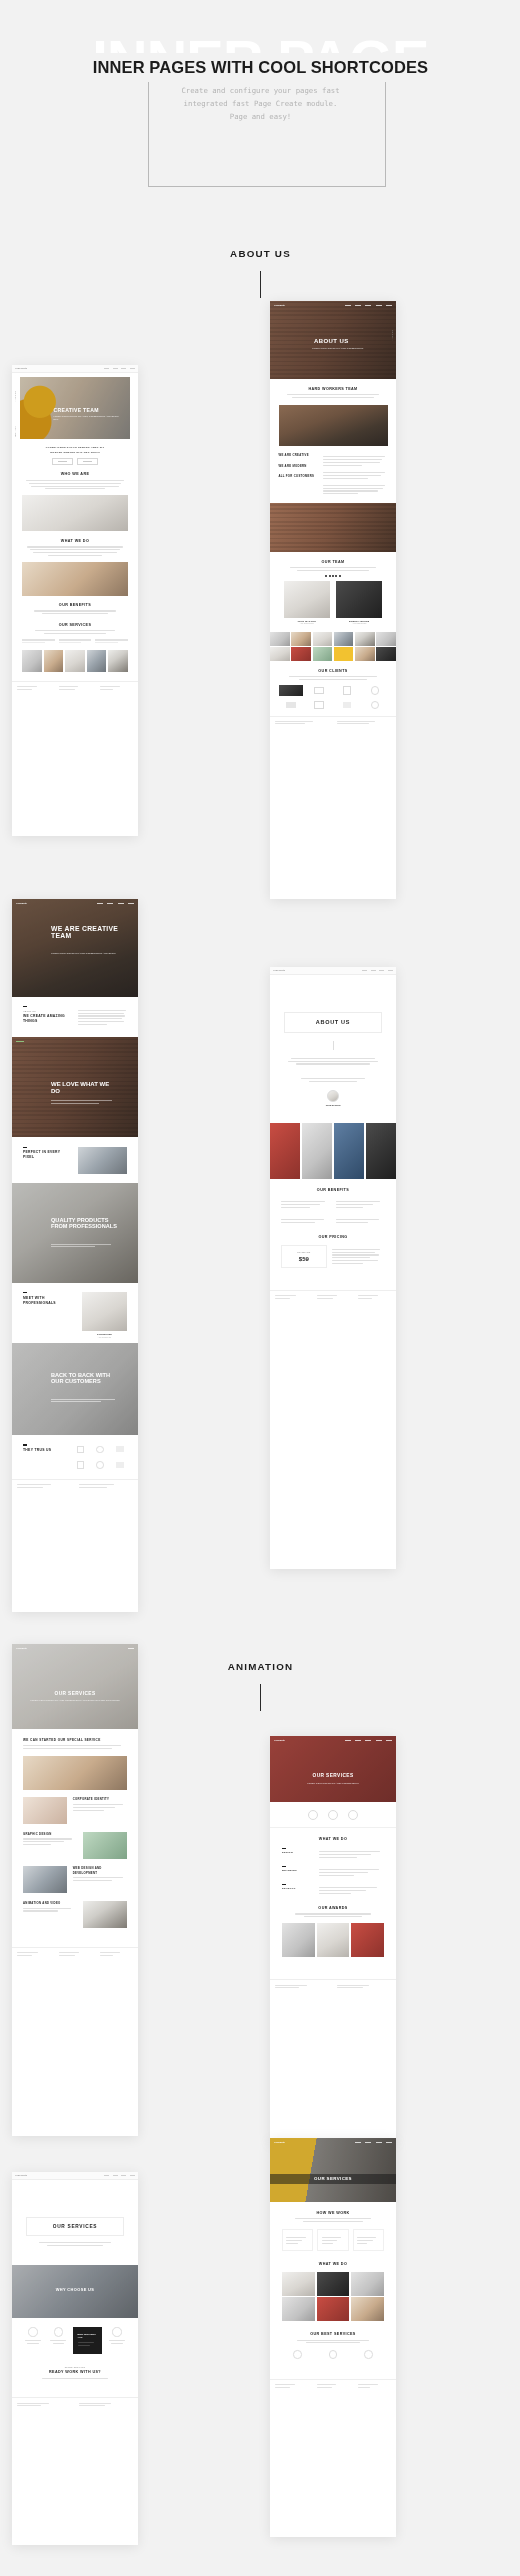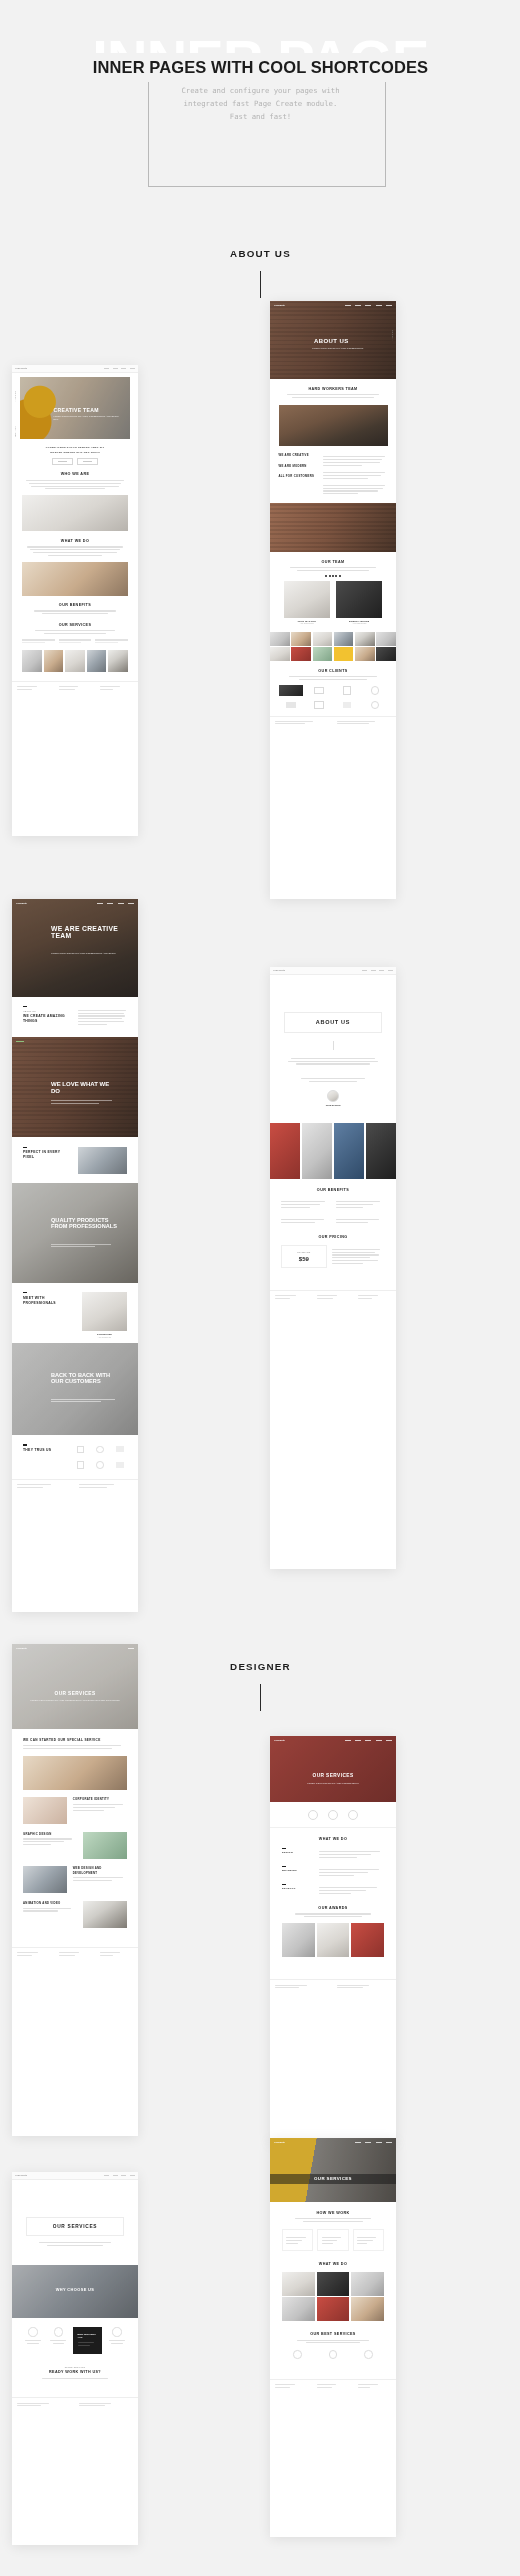--- a/index.html
+++ b/index.html
@@ -159,23 +159,23 @@
 </head>
 <body>
 
 <div class="page">
 
   <div class="hero">
     <div class="ghost-title">INNER PAGE</div>
     <div class="hero-box"></div>
     <div class="hero-title">INNER PAGES WITH COOL SHORTCODES</div>
     <div class="hero-sub">
-      <div>Create and configure your pages with</div>
+      <div>Create and configure your pages fast</div>
       <div>integrated fast Page Create module.</div>
-      <div>Fast and fast!</div>
+      <div>Page and easy!</div>
     </div>
   </div>
 
   <div style="position:absolute;top:248px;left:0;width:521px;">
     <div class="sec-label">ABOUT US</div>
     <div class="sec-rule"></div>
   </div>
 
   <div class="mock" style="left:270px;top:301px;width:126px;height:598px;">
     <div class="mh p-brick" style="height:78px;">
@@ -633,21 +633,21 @@
           <div class="ln" style="width:50%"></div>
         </div>
       <div class="col" style="flex:1">
           <div class="ln" style="width:62%"></div>
           <div class="ln" style="width:42%"></div>
         </div>
     </div>
   </div>
 
   <div style="position:absolute;top:1661px;left:0;width:521px;">
-    <div class="sec-label">DESIGNER</div>
+    <div class="sec-label">ANIMATION</div>
     <div class="sec-rule"></div>
   </div>
 
   <div class="mock" style="left:12px;top:1644px;width:126px;height:492px;">
     <div class="mh p-light" style="height:85px;">
       <div class="shade" style="background:rgba(40,38,36,.18)"></div>
       <div class="topnav">
         <span class="brand" style="color:#fff">Pixelarity</span>
         <span class="links">
             <i></i>

